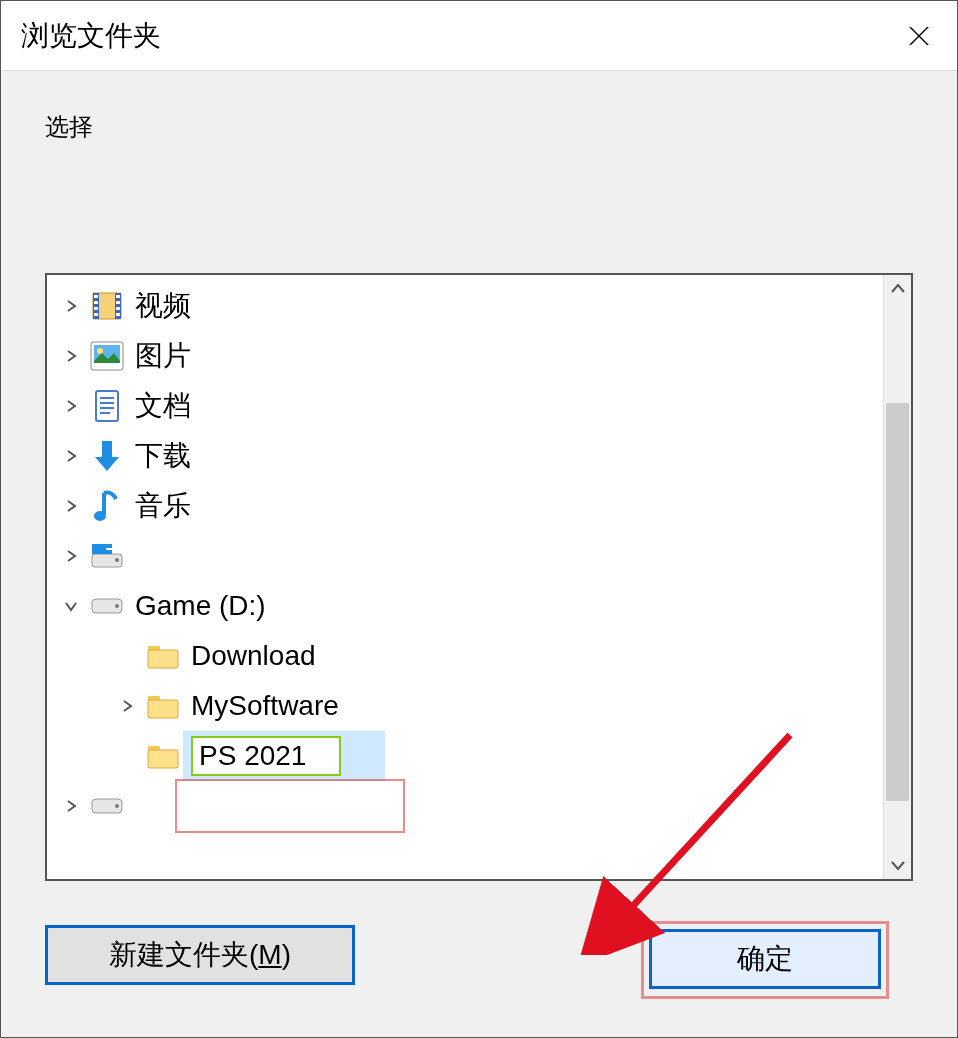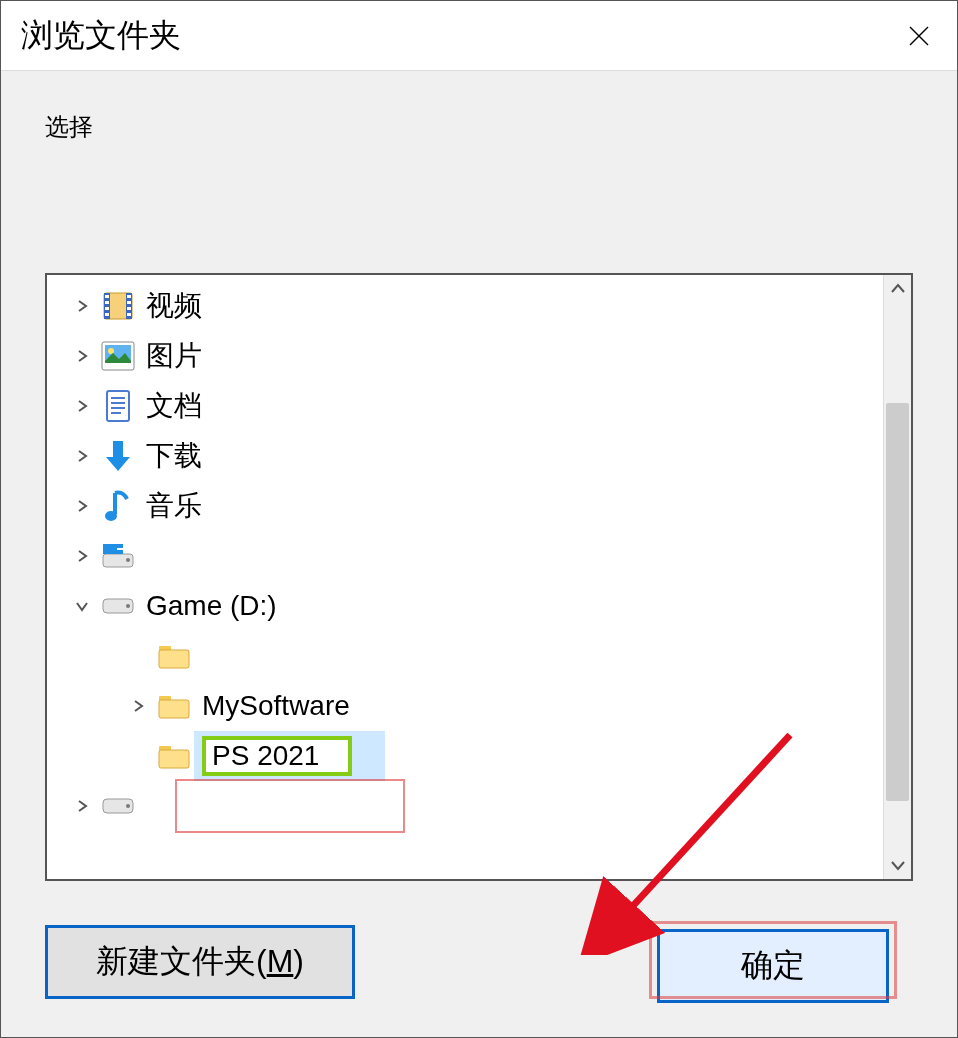--- a/index.html
+++ b/index.html
@@ -21,21 +21,21 @@
   
   .titlebar {
     height: 70px;
     background: #fff;
     display: flex;
     align-items: center;
     justify-content: space-between;
     padding: 0 18px 0 20px;
     border-bottom: 1px solid #ddd;
   }
-  .titlebar-title { font-size: 32px; }
+  .titlebar-title { font-size: 28px; }
   .close-btn {
     width: 40px; height: 40px;
     display: flex; align-items: center; justify-content: center;
     cursor: pointer;
   }
   .close-btn svg { width: 24px; height: 24px; stroke: #000; stroke-width: 1.5; }
   
   .body-top {
     padding: 40px 0 0 44px;
   }
@@ -83,21 +83,20 @@
   
   .tree-row {
     display: flex;
     align-items: center;
     height: 50px;
     padding-left: 8px;
     font-size: 28px;
     white-space: nowrap;
     cursor: default;
     position: relative;
-    margin-left: 11px;
   }
   .tree-row > * { flex: 0 0 auto; }
   .indent { display: inline-block; }
   .expander {
     width: 32px; height: 32px;
     display: inline-flex; align-items: center; justify-content: center;
     cursor: pointer;
     color: #555;
   }
   .expander svg { width: 14px; height: 14px; stroke: #555; stroke-width: 2; fill: none; }
@@ -116,59 +115,59 @@
   .edit-row .sel-bg {
     position: absolute;
     left: 136px;
     right: 498px;
     top: 0; bottom: 0;
     background: #cde8ff;
     z-index: 0;
   }
   .edit-row .icon-box, .edit-row .expander, .edit-row .indent { z-index: 1; }
   .folder-name-edit {
-    border: 4px solid #84cc16;
+    border: 2px solid #84cc16;
     font-size: 28px;
     font-family: inherit;
     padding: 2px 6px;
     height: 40px;
     width: 150px;
     z-index: 1;
     background: #fff;
   }
   
   .folder-icon svg rect.body { fill: #ffe08a; }
   .folder-icon svg rect.tab  { fill: #f5c94f; }
   
   .button-row {
     margin: 44px 44px 0 44px;
     display: flex;
     align-items: stretch;
     height: 70px;
     position: relative;
   }
   .btn {
-    height: 74px;
-    font-size: 32px;
+    height: 60px;
+    font-size: 28px;
     font-family: inherit;
     background: #e1e1e1;
     border: 2px solid #999;
     width: 240px;
     cursor: pointer;
   }
   .btn-newfolder {
     width: 310px;
     margin-right: auto;
     background: #e1e1e1;
     border: 3px solid #0a63c7;
   }
   .btn-newfolder u { text-decoration: underline; }
   .btn-ok-wrap {
     position: relative;
-    margin-right: 20px;
+    margin-right: 28px;
     padding: 4px;
   }
   .btn-ok {
     width: 232px;
     background: #e3efff;
     border: 3px solid #0a63c7;
   }
   .ok-highlight {
     position: absolute;
     left: -4px; top: -4px; right: -4px; bottom: -4px;
@@ -327,20 +326,21 @@
             <span class="tree-label">Game (D:)</span>
           </div>
           <div class="tree-row">
             <span class="indent" style="width: 88px;"></span>
             <span class="icon-box folder-icon">
               <svg width="34" height="28" viewBox="0 0 34 28">
                 <rect class="tab" x="2" y="4" width="12" height="6" rx="1" fill="#f5c94f"></rect>
                 <rect class="body" x="2" y="8" width="30" height="18" rx="2" fill="#ffe08a" stroke="#d9a93e"></rect>
               </svg>
             </span>
+            <span class="tree-label">Download</span>
           </div>
           <div class="tree-row">
             <span class="indent" style="width: 56px;"></span>
             <span class="expander">
               <svg viewBox="0 0 14 14">
                 <path d="M4 2 L11 7 L4 12"></path>
               </svg>
             </span>
             <span class="icon-box folder-icon">
               <svg width="34" height="28" viewBox="0 0 34 28">

